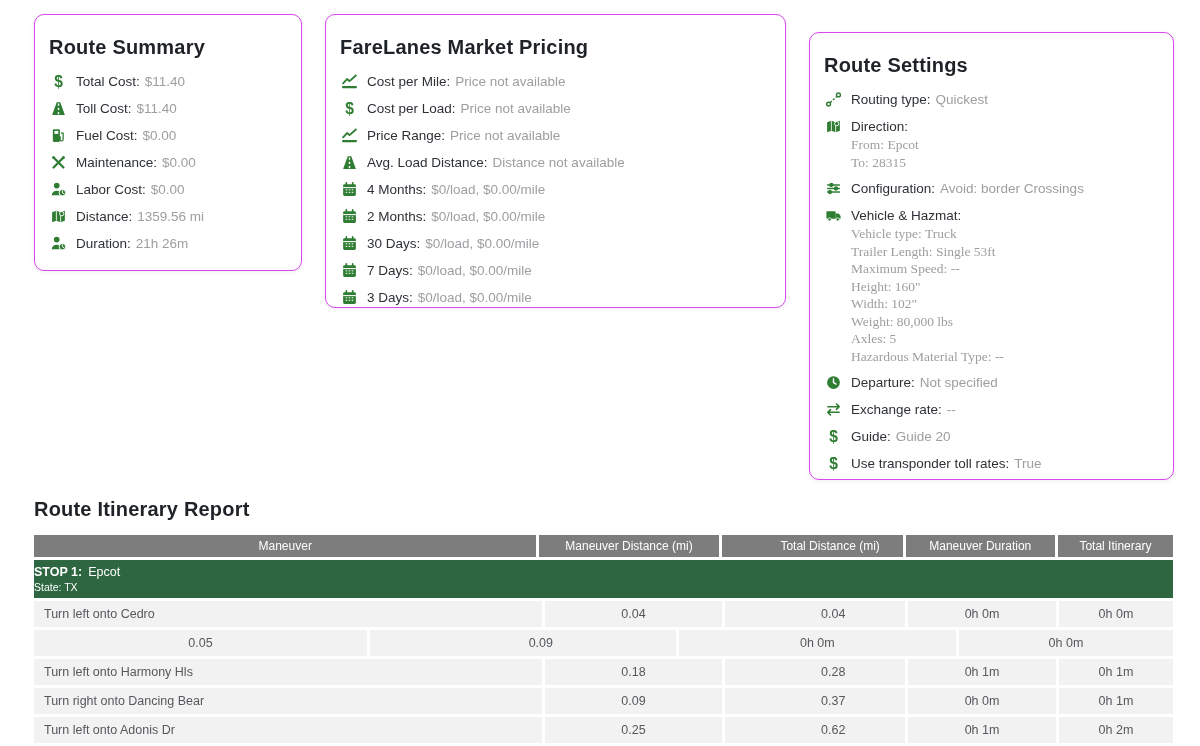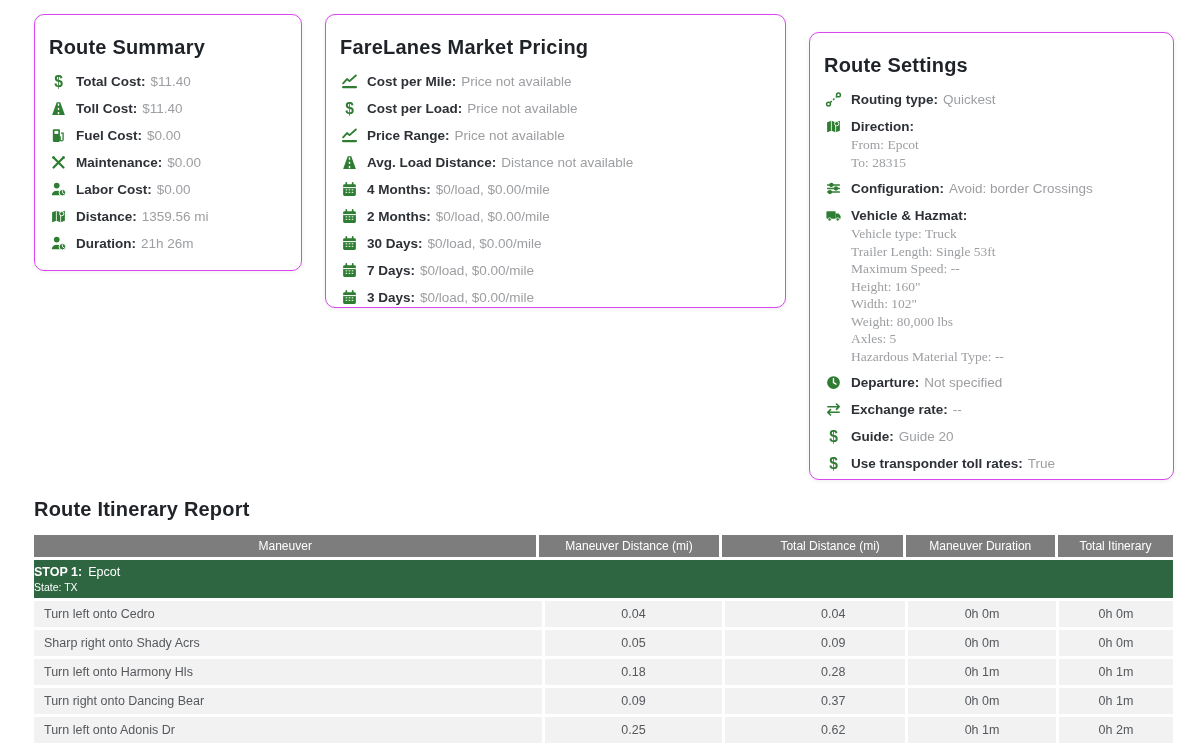--- a/index.html
+++ b/index.html
@@ -23,21 +23,21 @@
     font-weight:700;letter-spacing:.2px;
   }
   .info-row{display:flex;align-items:flex-start;margin-bottom:8px;}
   .icon{
     width:18px;height:19px;flex:0 0 18px;margin-right:9px;margin-top:0;
     display:flex;align-items:center;justify-content:center;
   }
   .icon svg{width:17px;height:17px;display:block;}
   .info-text{min-width:0;}
   .info-line{font-size:13.5px;line-height:19px;}
-  .label{font-weight:700;color:#2d3136;}
+  .label{font-weight:400;color:#2d3136;}
   .value{color:#9c9ea1;margin-left:5px;}
   .subline{color:#9c9ea1;font-size:13.5px;line-height:17.5px;font-family:Liberation Serif, serif;}
 
   .report{position:absolute;left:34px;top:498px;width:1139px;}
   .report h2{
     margin:0 0 14px 0;font-size:20px;line-height:23px;color:#1f2328;
     font-weight:700;letter-spacing:.2px;
   }
   .rtable{display:flex;flex-direction:column;gap:3px;}
   .hrow{display:flex;gap:3px;height:22px;}
@@ -404,21 +404,20 @@
       </div>
       <div class="stop-line2">State: TX</div>
     </div>
     <div style="display:contents"><div class="drow">
           <div class="dcell c0 left">Turn left onto Cedro</div>
           <div class="dcell c1">0.04</div>
           <div class="dcell c2">0.04</div>
           <div class="dcell c3">0h 0m</div>
           <div class="dcell c4">0h 0m</div>
         </div><div class="drow">
-          <div class="dcell c0 left">Sharp right onto Shady Acrs</div>
           <div class="dcell c1">0.05</div>
           <div class="dcell c2">0.09</div>
           <div class="dcell c3">0h 0m</div>
           <div class="dcell c4">0h 0m</div>
         </div><div class="drow">
           <div class="dcell c0 left">Turn left onto Harmony Hls</div>
           <div class="dcell c1">0.18</div>
           <div class="dcell c2">0.28</div>
           <div class="dcell c3">0h 1m</div>
           <div class="dcell c4">0h 1m</div>

